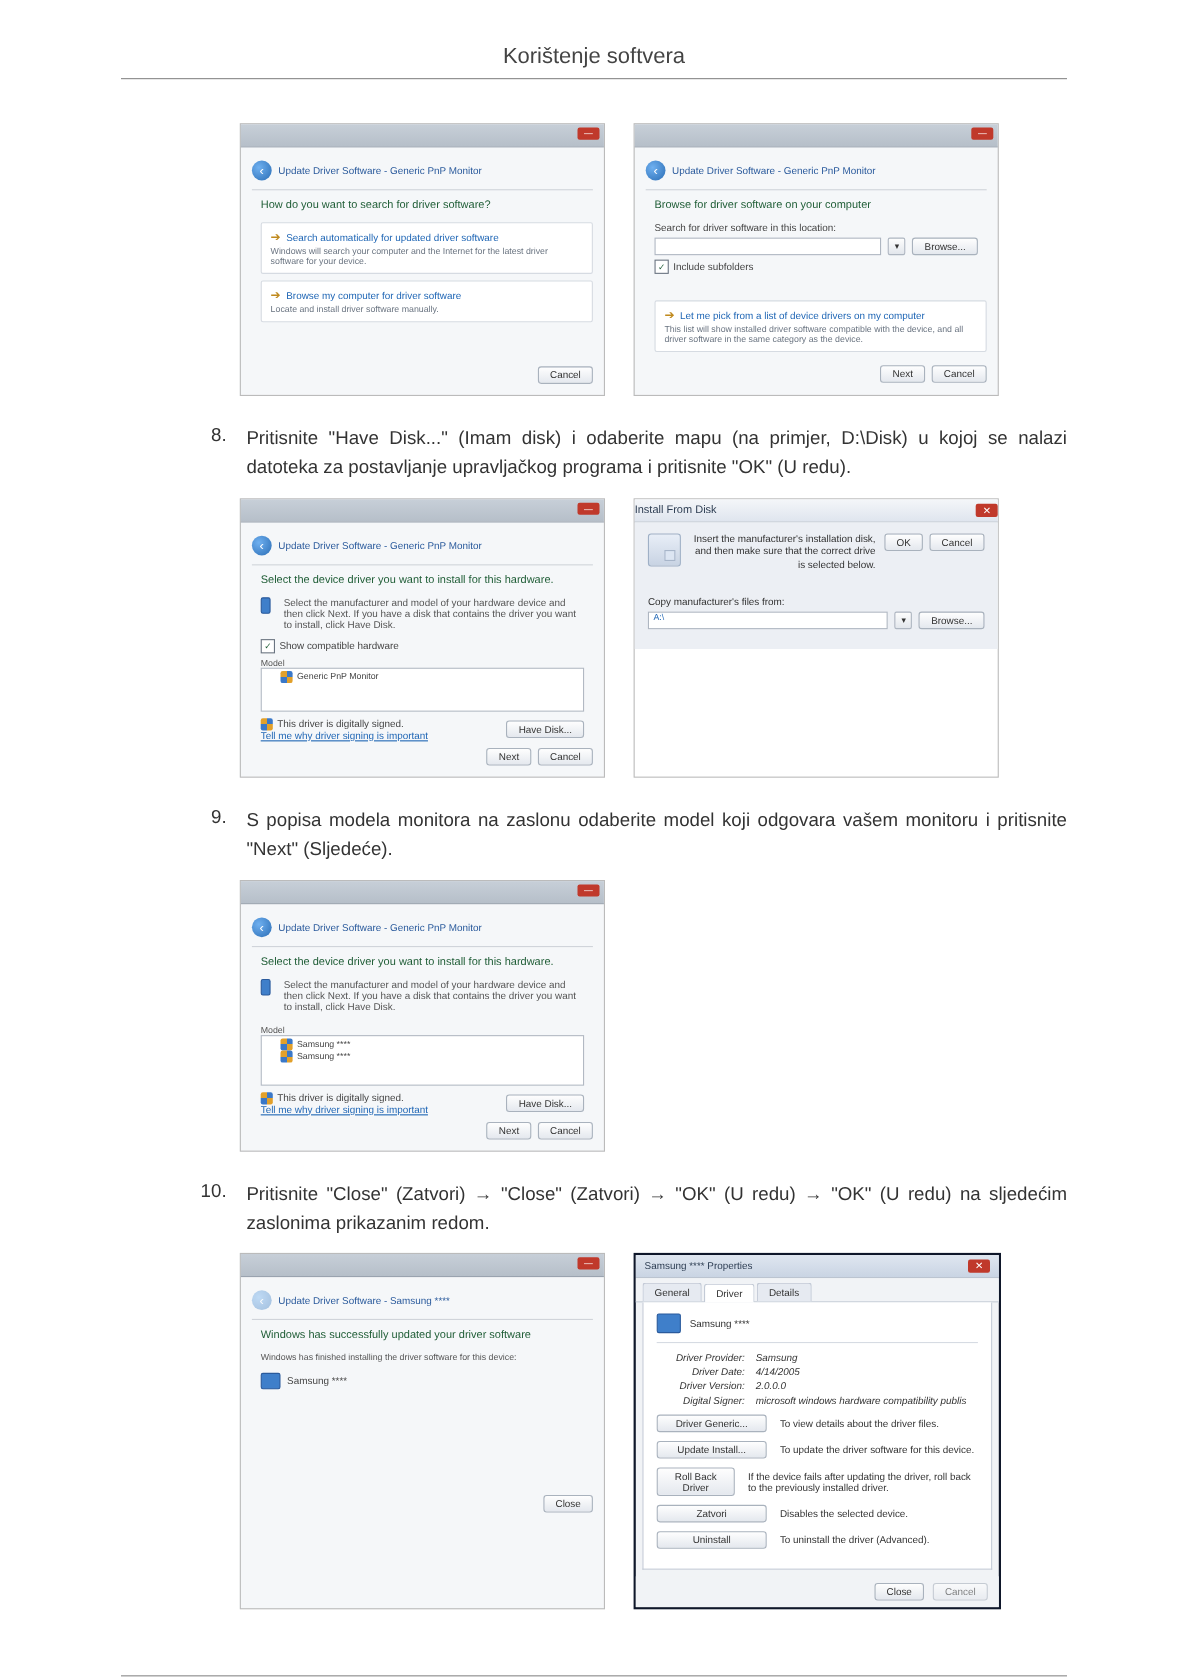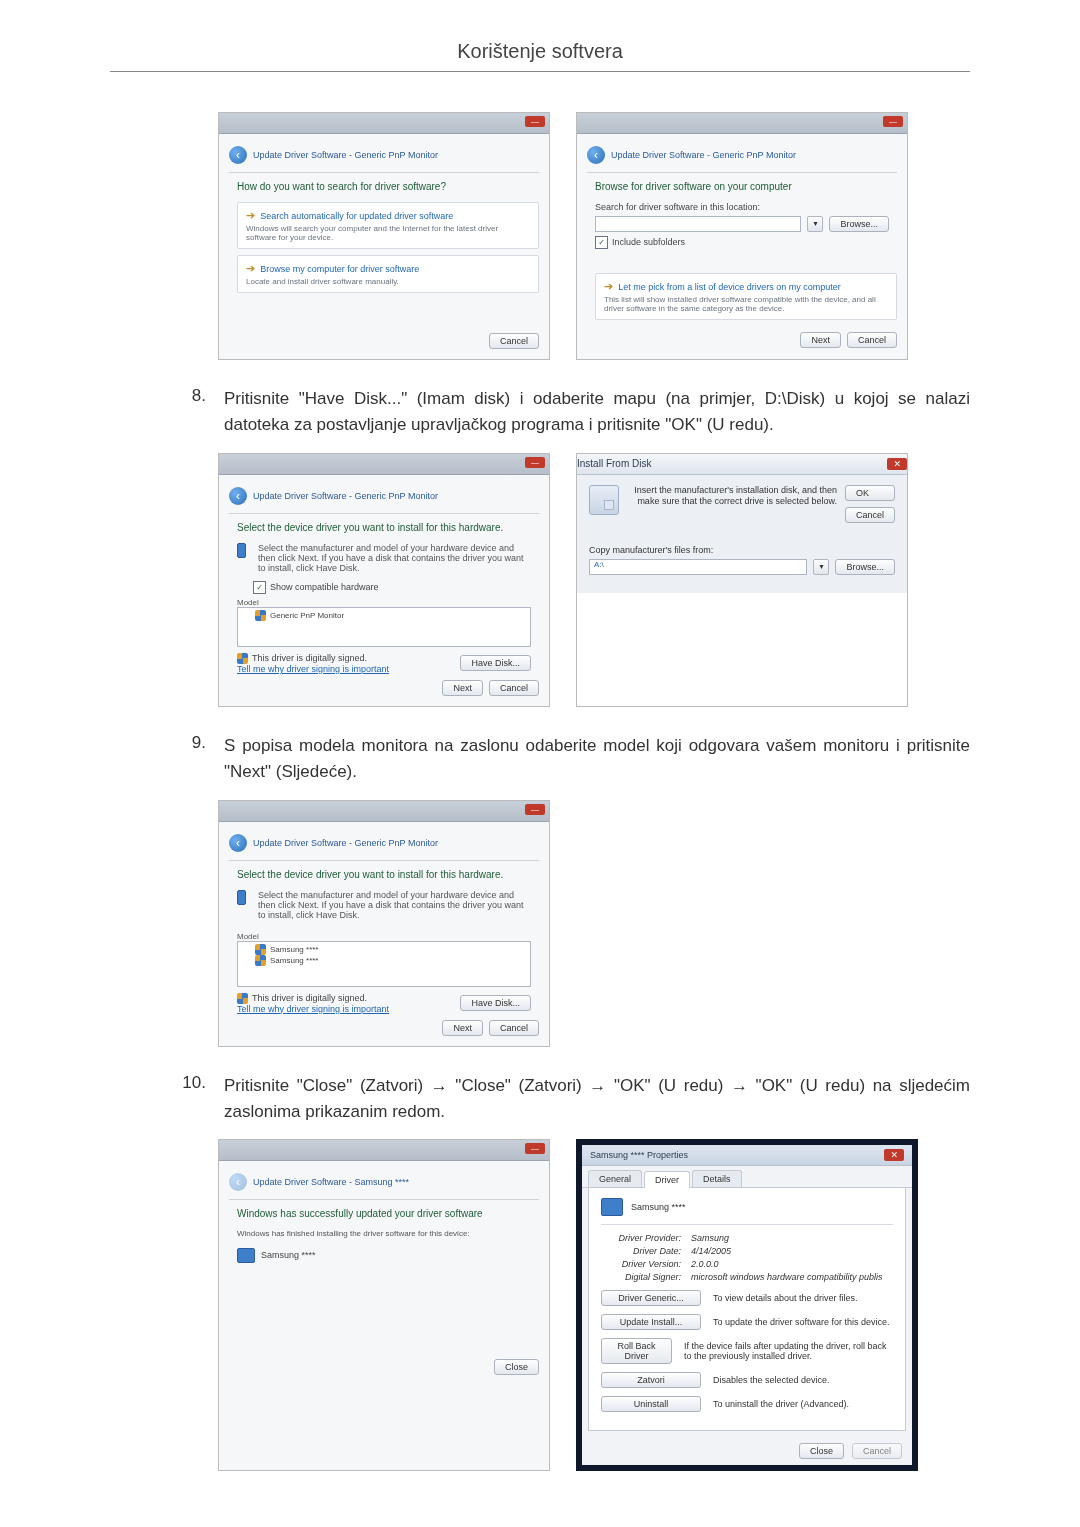--- a/index.html
+++ b/index.html
@@ -242,28 +242,28 @@
   }
   .install-body .msg {
     flex: 1;
     font-size: 9px;
     color: #333;
     line-height: 1.3;
     text-align: right;
   }
   .install-body .btn-col {
     display: flex;
-    flex-direction: column;
+    flex-direction: row;
     gap: 6px;
   }
 
   
   .props {
     width: 330px;
-    border: 6px solid #0f172a;
+    border: 2px solid #0f172a;
     background: #f1f3f6;
     font-size: 9px;
   }
   .props-title {
     background: linear-gradient(#dfe6f0,#c9d4e3);
     padding: 4px 8px;
     display: flex;
     justify-content: space-between;
     align-items: center;
     color: #2d3d52;
@@ -463,21 +463,21 @@
       <div class="wizard">
         <div class="wiz-header">
           <div class="back-btn">‹</div>
           <div class="wiz-title">Update Driver Software - Generic PnP Monitor</div>
         </div>
         <div class="wiz-question">Select the device driver you want to install for this hardware.</div>
         <div style="display:flex; gap:6px; margin:0 8px 8px 8px;">
           <span class="monitor-small"></span>
           <div class="opt-sub" style="color:#555">Select the manufacturer and model of your hardware device and then click Next. If you have a disk that contains the driver you want to install, click Have Disk.</div>
         </div>
-        <div style="margin:0 24px"><span class="checkbox">✓</span><span>Show compatible hardware</span></div>
+        <div style="margin:0 8px"><span class="checkbox">✓</span><span>Show compatible hardware</span></div>
         <div style="margin:4px 8px 0 8px;font-size:8px;color:#555">Model</div>
         <div class="listbox" style="margin:0 8px">
           <div><span class="shield"></span><span>Generic PnP Monitor</span></div>
         </div>
         <div style="display:flex;justify-content:space-between;align-items:center;margin:6px 8px 0 8px">
           <div>
             <div><span class="shield"></span><span>This driver is digitally signed.</span></div>
             <div class="link-text">Tell me why driver signing is important</div>
           </div>
           <div class="btn">Have Disk...</div>

